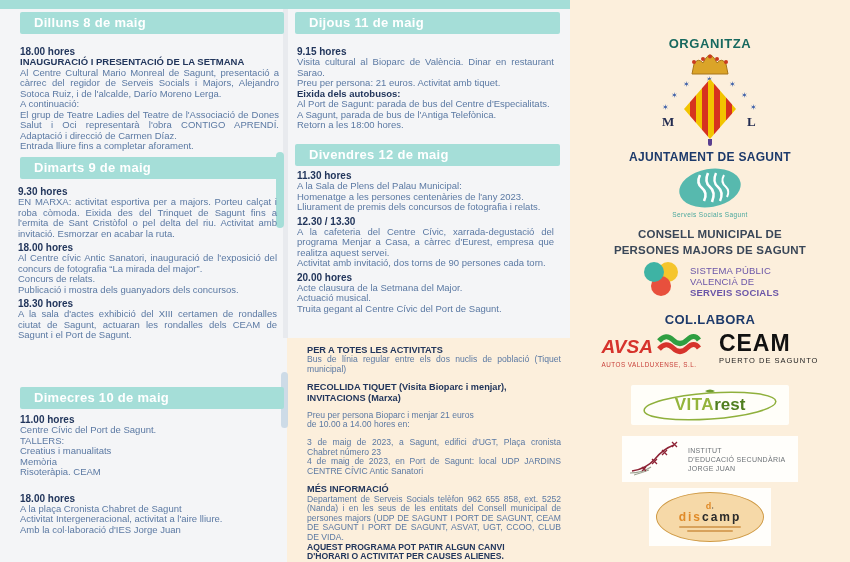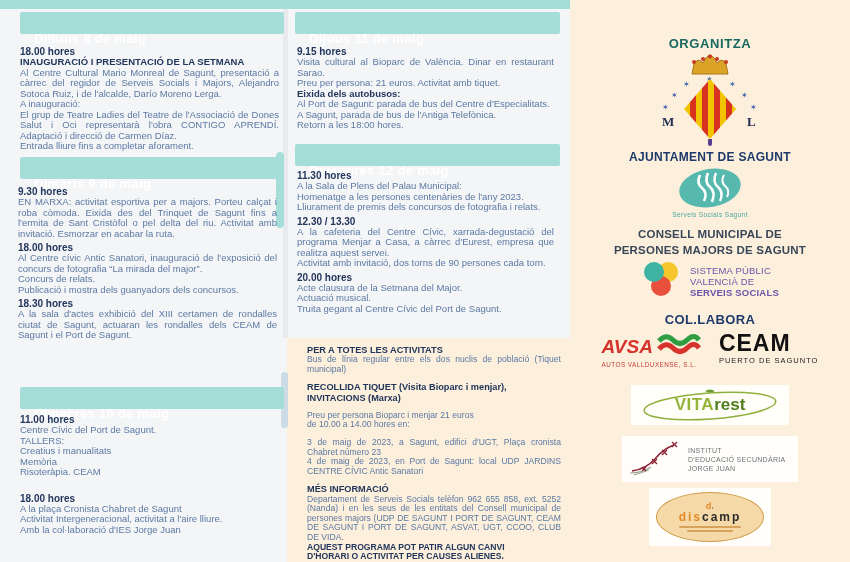--- a/index.html
+++ b/index.html
@@ -14,21 +14,21 @@
   .right-panel { position:absolute; left:570px; top:0; width:280px; height:562px; background:#fcefdc; }
   .info-panel-bg { position:absolute; left:287px; top:338px; width:283px; height:224px; background:#fcefdc; }
   .col-divider { position:absolute; left:283px; top:9px; width:5px; height:329px; background:#e8eaee; }
   .accent-bar { position:absolute; left:276px; top:152px; width:8px; height:76px; background:#a5ded8; border-radius:4px; }
   .accent-bar2 { position:absolute; left:281px; top:372px; width:7px; height:56px; background:#c6d6e4; border-radius:4px; opacity:.85; }
 
   
   .day-badge {
     position:absolute; height:22px; background:#a5ded8; color:#ffffff;
     font-weight:bold; font-size:13px; letter-spacing:.3px;
-    padding:19px 0 0 14px; border-radius:2px;
+    padding:3px 0 0 14px; border-radius:2px;
   }
   .b-mon { left:20px;  top:12px;  width:264px; }
   .b-tue { left:20px;  top:157px; width:264px; }
   .b-wed { left:20px;  top:387px; width:264px; }
   .b-thu { left:295px; top:12px;  width:265px; }
   .b-fri { left:295px; top:144px; width:265px; }
 
   
   .day-content { position:absolute; }
   .c-mon { left:20px;  top:43px;  width:259px; }
@@ -128,21 +128,21 @@
   <div class="day-badge b-mon">Dilluns 8 de maig</div>
   <div class="day-badge b-tue">Dimarts 9 de maig</div>
   <div class="day-badge b-wed">Dimecres 10 de maig</div>
   <div class="day-badge b-thu">Dijous 11 de maig</div>
   <div class="day-badge b-fri">Divendres 12 de maig</div>
 
   <div class="day-content c-mon">
       <div class="ln ln-time">18.00 hores</div>
       <div class="ln ln-bold">INAUGURACIÓ I PRESENTACIÓ DE LA SETMANA</div>
       <div class="ln ln-just">Al Centre Cultural Mario Monreal de Sagunt, presentació a càrrec del regidor de Serveis Socials i Majors, Alejandro Sotoca Ruiz, i de l'alcalde, Darío Moreno Lerga.</div>
-      <div class="ln ln-text">A inauguració:</div>
+      <div class="ln ln-text">A continuació:</div>
       <div class="ln ln-just">El grup de Teatre Ladies del Teatre de l'Associació de Dones Salut i Oci representarà l'obra CONTIGO APRENDÍ. Adaptació i direcció de Carmen Díaz.</div>
       <div class="ln ln-text">Entrada lliure fins a completar aforament.</div>
     </div>
   <div class="day-content c-tue">
       <div class="ln ln-time">9.30 hores</div>
       <div class="ln ln-just">EN MARXA: activitat esportiva per a majors. Porteu calçat i roba còmoda. Eixida des del Trinquet de Sagunt fins a l'ermita de Sant Cristòfol o pel delta del riu. Activitat amb invitació. Esmorzar en acabar la ruta.</div>
       <div class="ln ln-time">18.00 hores</div>
       <div class="ln ln-just">Al Centre cívic Antic Sanatori, inauguració de l'exposició del concurs de fotografia “La mirada del major”.</div>
       <div class="ln ln-text">Concurs de relats.</div>
       <div class="ln ln-text">Publicació i mostra dels guanyadors dels concursos.</div>

